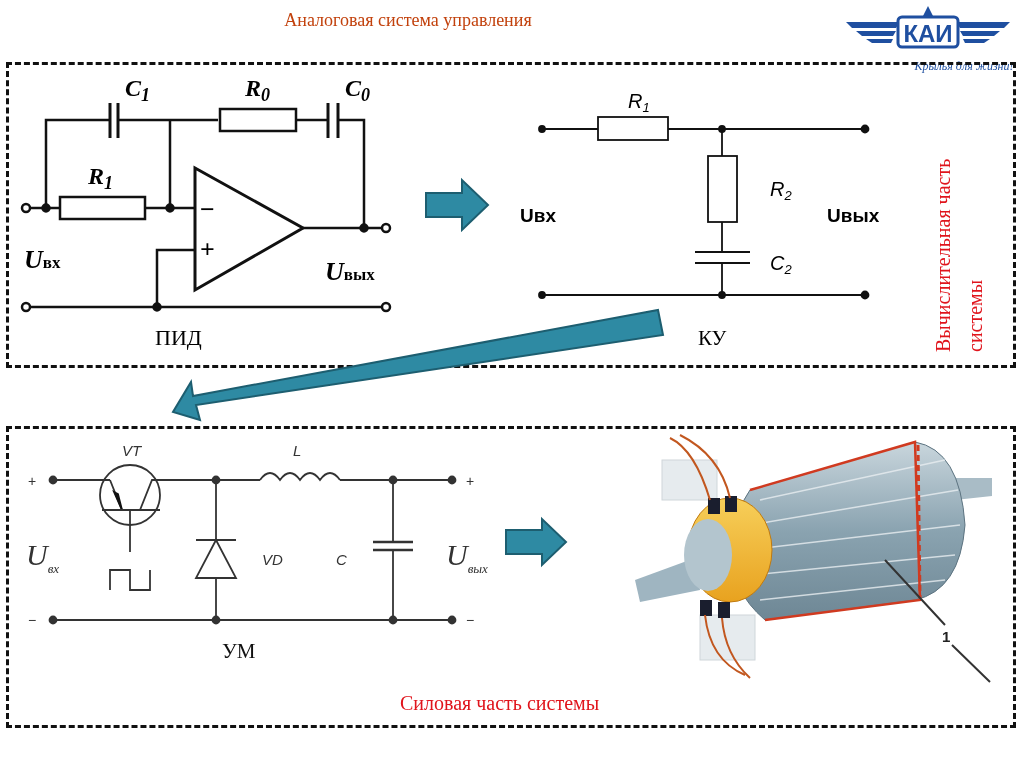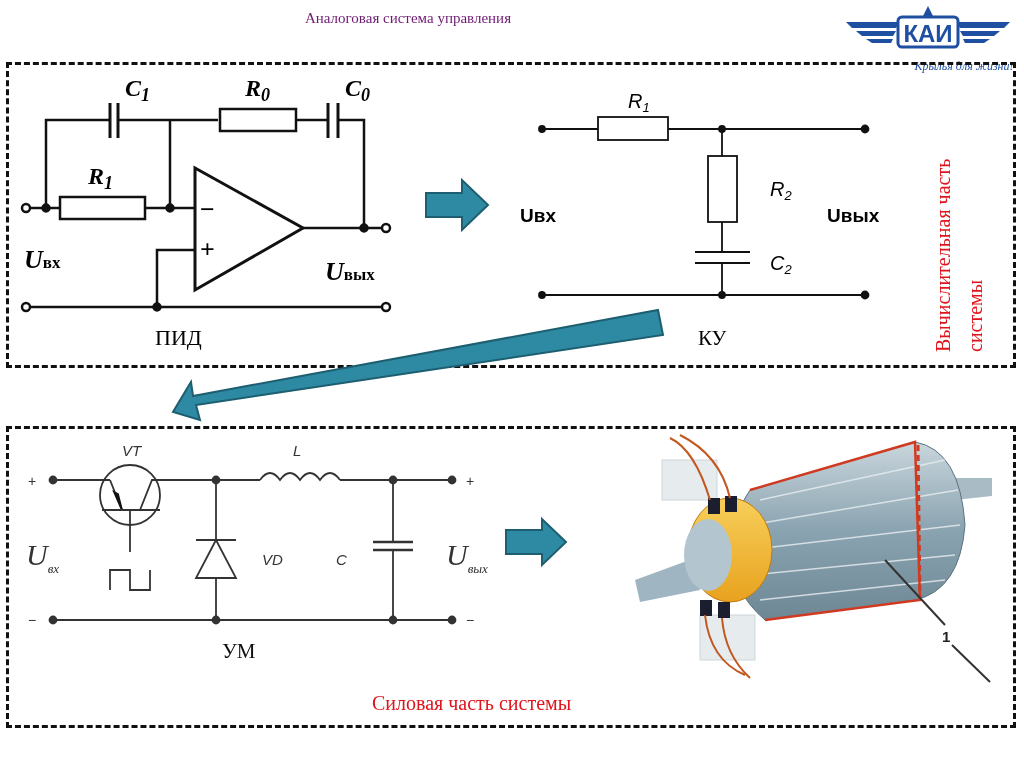--- a/index.html
+++ b/index.html
@@ -1,18 +1,18 @@
 <!DOCTYPE html>
 <html><head>
 <meta charset="utf-8">
 <style>
   html,body{margin:0;padding:0;background:#fff;}
   body{width:1024px;height:767px;position:relative;overflow:hidden;font-family:"Liberation Serif",serif;}
   .abs{position:absolute;}
-  #title{left:0;width:816px;top:10px;text-align:center;font-size:15px;color:#701a75;}
+  #title{left:0;width:816px;top:10px;text-align:center;font-size:18px;color:#c2410c;}
   .box{position:absolute;border:3px dashed #111;box-sizing:border-box;}
   #box-top{left:6px;top:62px;width:1010px;height:306px;}
   #box-bottom{left:6px;top:426px;width:1010px;height:302px;}
   .cap{position:absolute;font-size:20px;color:#111;}
   .red{color:#e0141c;}
   #vertical-label{left:930px;top:100px;width:60px;height:260px;}
   #vertical-label div{position:absolute;white-space:nowrap;font-size:20px;color:#e0141c;transform-origin:0 0;transform:rotate(-90deg);}
   svg text{font-family:"Liberation Serif",serif;}
   .sans{font-family:"Liberation Sans",sans-serif;}
 </style>
@@ -211,13 +211,13 @@
   <g fill="none" stroke="#c2571f" stroke-width="2">
     <path d="M70 8 Q95 20 110 70"></path>
       <path d="M80 5 Q120 25 130 68"></path>
     <path d="M105 185 Q110 230 145 245"></path>
       <path d="M122 188 Q125 225 150 248"></path>
   </g>
   <path d="M285 130 L345 195 M352 215 L390 252" stroke="#333" stroke-width="2"></path>
   <text x="342" y="212" font-size="15" font-weight="bold" fill="#222" class="sans">1</text>
 </svg>
 
-<div class="cap red abs" style="left:372px;top:692px;font-size:20px">Силовая часть системы</div>
+<div class="cap red abs" style="left:400px;top:692px;font-size:20px">Силовая часть системы</div>
 
 </body></html>

